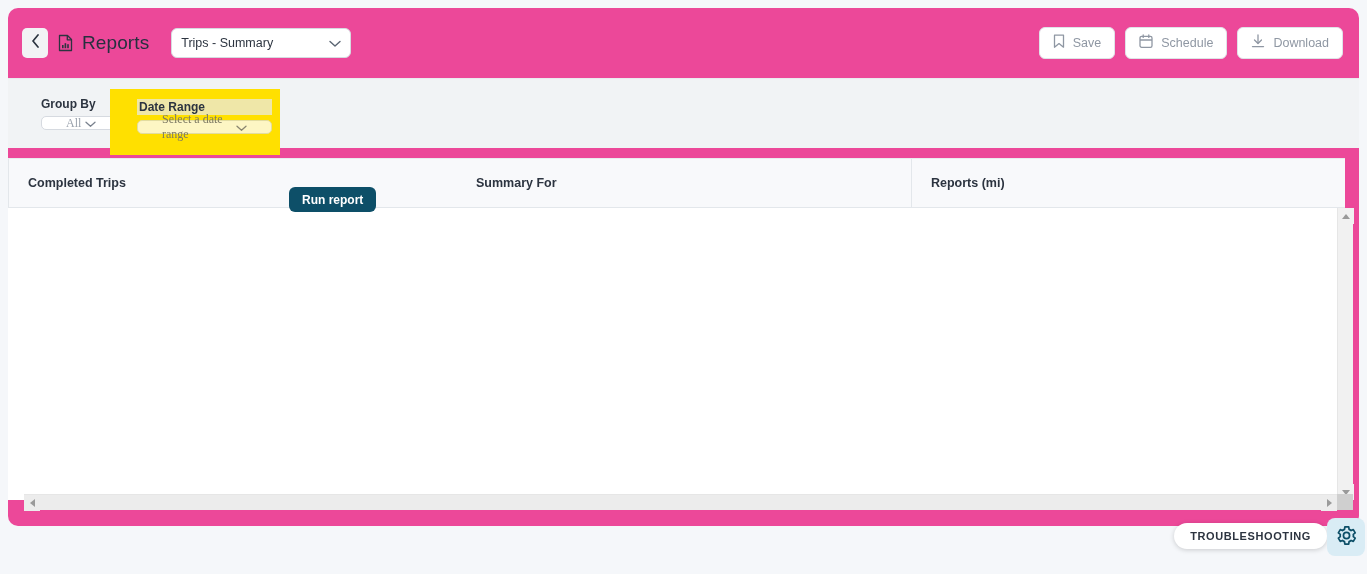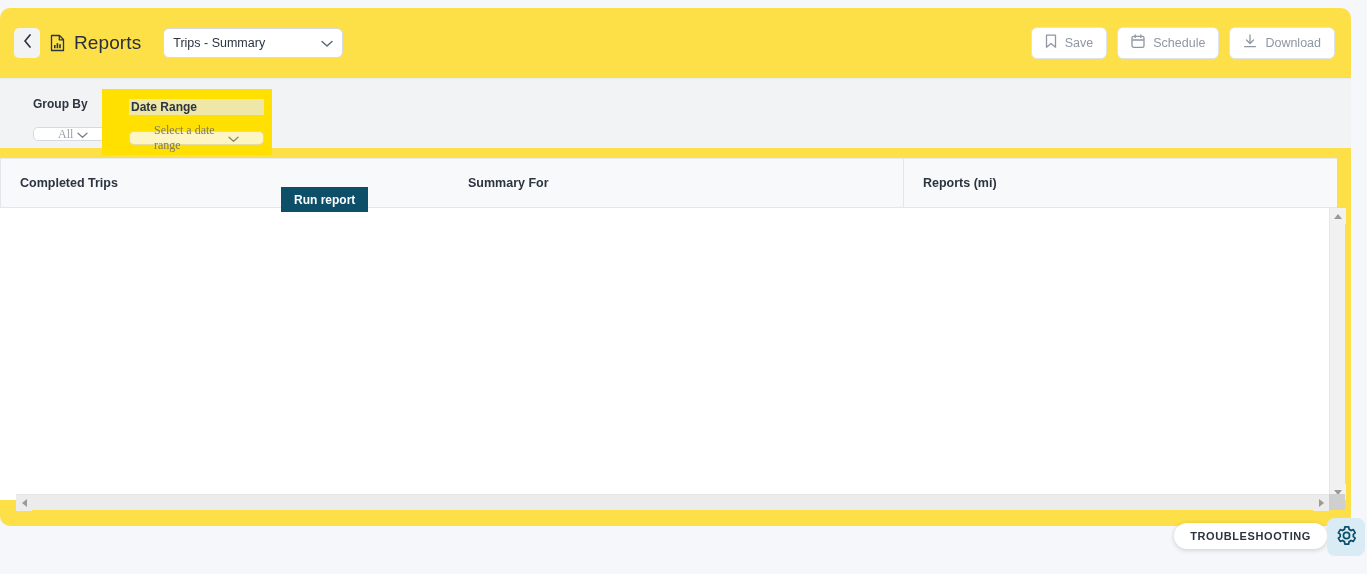--- a/index.html
+++ b/index.html
@@ -5,23 +5,23 @@
   * { box-sizing: border-box; margin: 0; padding: 0; }
   html, body {
     width: 1367px; height: 574px;
     background: #f5f7fa;
     font-family: "Liberation Sans", sans-serif;
     overflow: hidden;
   }
 
   .card {
     position: absolute;
-    left: 0; top: 8px;
+    left: 8px; top: 8px;
     width: 1351px; height: 518px;
-    background: #fde047;
+    background: #ec4899;
     border-radius: 10px;
     overflow: hidden;
   }
 
   
   .header {
     position: absolute; left: 0; top: 0;
     width: 100%; height: 70px;
     display: flex; align-items: center;
   }
@@ -69,21 +69,21 @@
   
   .filter-bar {
     position: absolute; left: 0; top: 70px;
     width: 100%; height: 70px;
     background: #f1f3f5;
     border-top: 1px solid #e9ecef;
   }
   .field { position: absolute; }
   .field-label {
     font-size: 12px; font-weight: bold; color: #2c3440;
-    margin-bottom: 16px;
+    margin-bottom: 5px;
   }
   .fselect {
     height: 14px;
     border: 1px solid #d6dae0;
     border-radius: 5px;
     background: #fff;
     display: flex; align-items: center;
     padding: 0 24px;
     cursor: pointer;
     font-family: Liberation Serif, serif;
@@ -107,21 +107,21 @@
   }
   #date-range-field .field-label { background: #efe7a8; padding: 1px 2px; }
   #date-range-field .fselect { background: #fdf6c4; border-color: #e2dca0; }
   #date-range-field .fselect .ph { color: #7d7a63; }
 
   .run-btn {
     position: absolute; left: 281px; top: 108px;
     height: 25px; padding: 0 13px;
     background: #0d4f68;
     color: #fff;
-    border: none; border-radius: 0;
+    border: none; border-radius: 6px;
     font-size: 12px; font-weight: bold;
     font-family: "Liberation Sans", sans-serif;
     cursor: pointer;
     z-index: 5;
   }
 
   
   .table-head {
     position: absolute; left: 0; top: 150px;
     width: 1337px; height: 50px;

